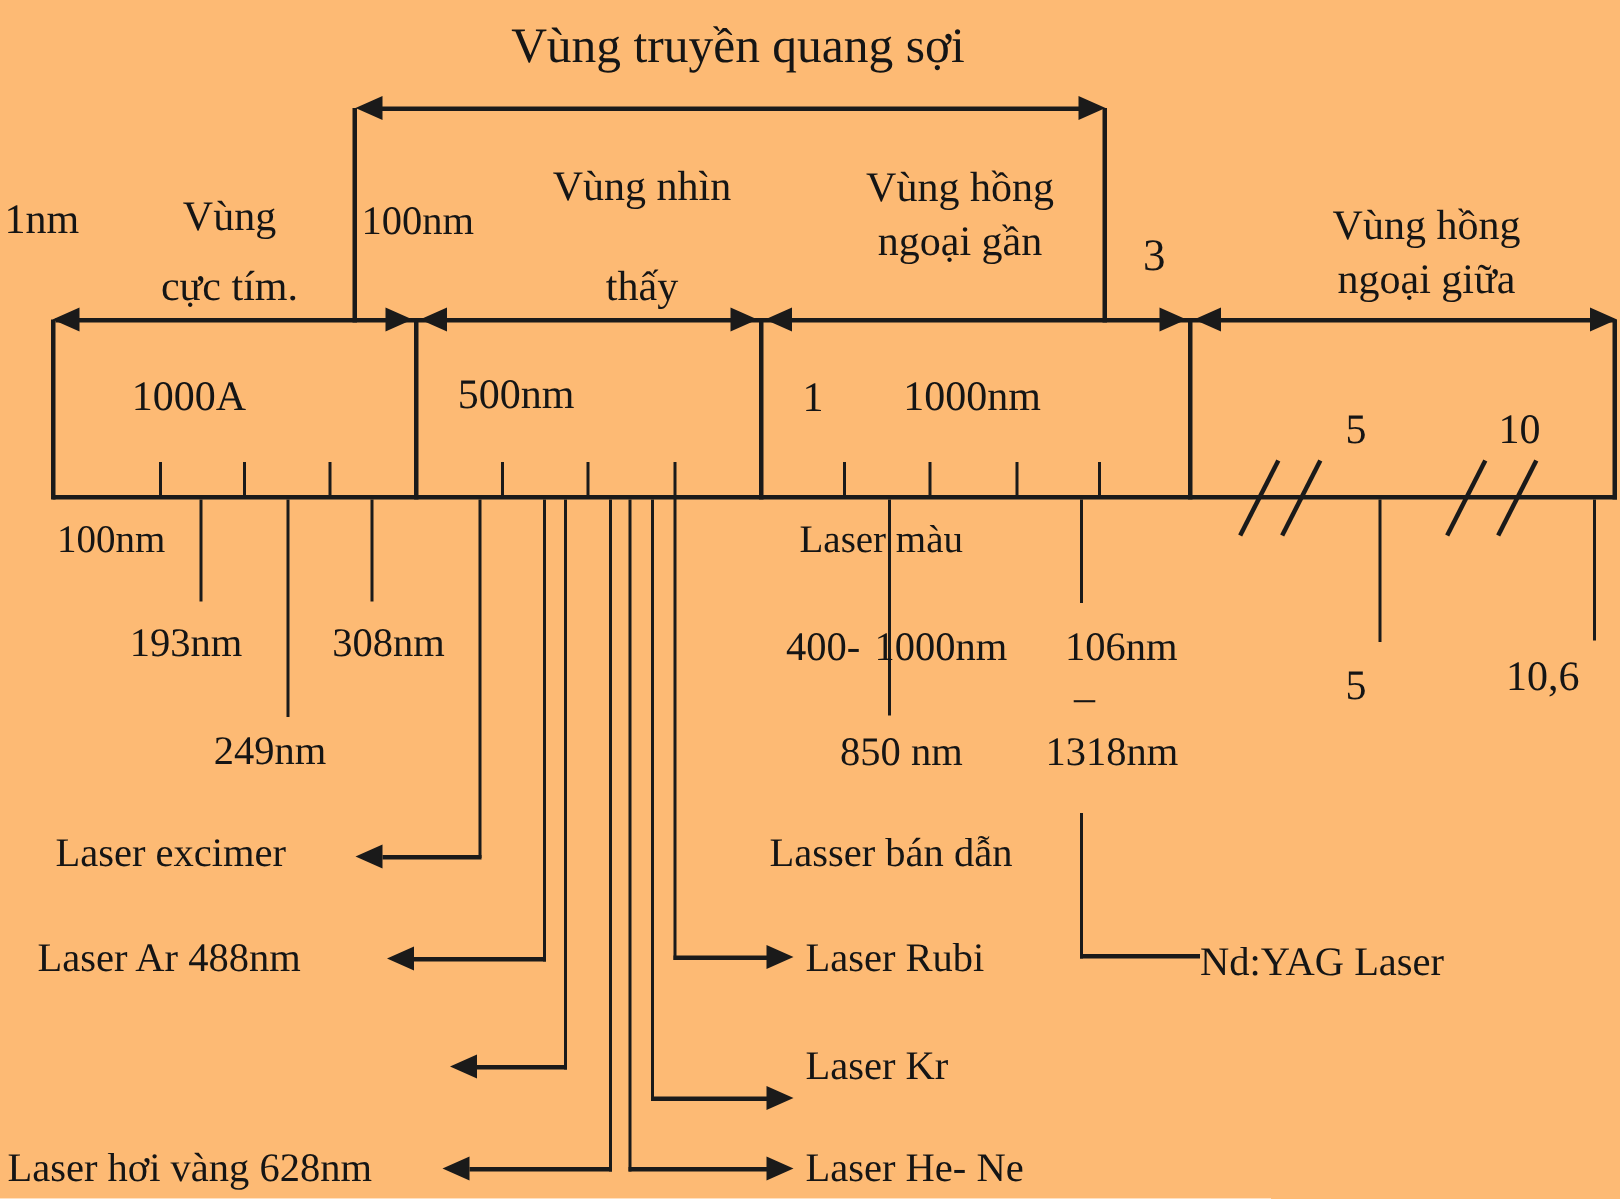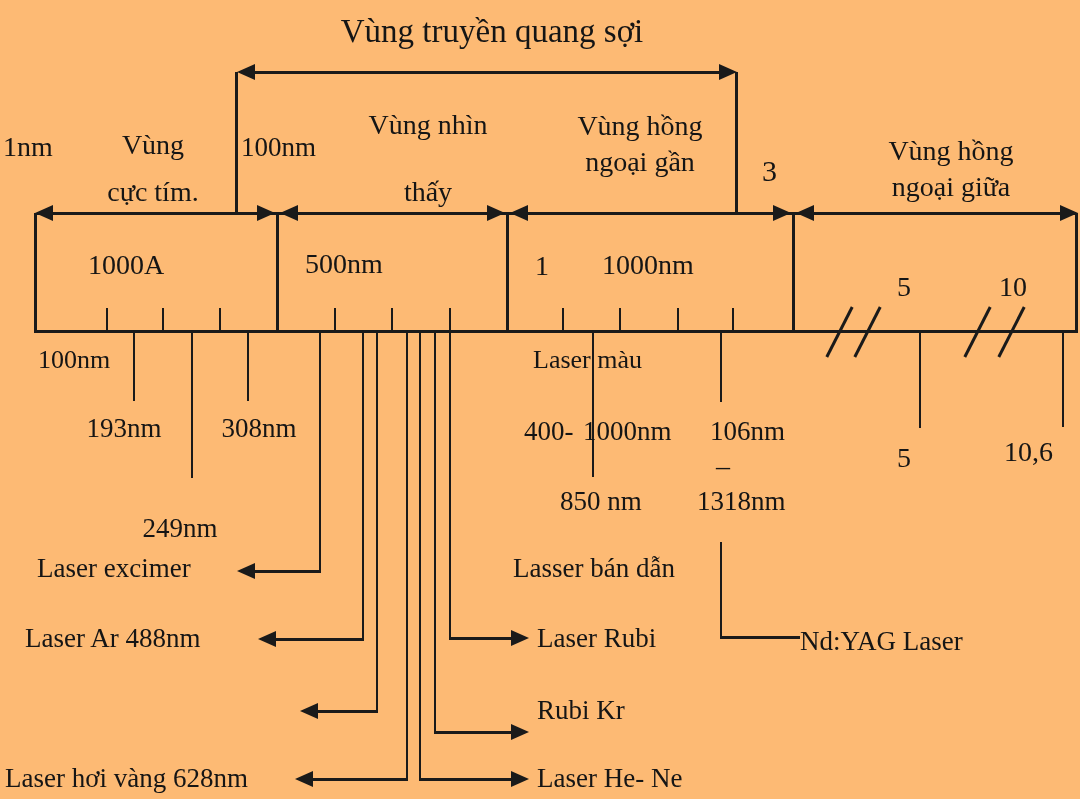--- a/index.html
+++ b/index.html
@@ -85,21 +85,21 @@
 
   <div class="slash" style="left:838px;top:304px;"></div>
   <div class="slash" style="left:866px;top:304px;"></div>
   <div class="slash" style="left:976px;top:304px;"></div>
   <div class="slash" style="left:1010px;top:304px;"></div>
 
   <div class="txt s26" style="left:38px;top:346px;">100nm</div>
   <div class="ln" style="left:133px;top:333px;width:2px;height:68px;"></div>
   <div class="txt s27 ctr" style="left:124px;top:414px;">193nm</div>
   <div class="ln" style="left:191px;top:333px;width:2px;height:145px;"></div>
-  <div class="txt s27 ctr" style="left:180px;top:514px;">249nm</div>
+  <div class="txt s27 ctr" style="left:180px;top:486px;">249nm</div>
   <div class="ln" style="left:247px;top:333px;width:2px;height:68px;"></div>
   <div class="txt s27 ctr" style="left:259px;top:414px;">308nm</div>
 
   <div class="ln" style="left:319px;top:333px;width:2px;height:239px;"></div>
   <div class="ln" style="left:362px;top:333px;width:2px;height:308px;"></div>
   <div class="ln" style="left:376px;top:333px;width:2px;height:380px;"></div>
   <div class="ln" style="left:406px;top:333px;width:2px;height:448px;"></div>
   <div class="ln" style="left:419px;top:333px;width:2px;height:448px;"></div>
   <div class="ln" style="left:434px;top:333px;width:2px;height:401px;"></div>
   <div class="ln" style="left:449px;top:308px;width:2px;height:332px;"></div>
@@ -118,21 +118,21 @@
   <div class="ln" style="left:313px;top:778px;width:95px;height:3px;"></div>
   <div class="arr w" style="left:295px;top:771px;"></div>
   <div class="txt s27" style="left:5px;top:764px;">Laser hơi vàng 628nm</div>
 
   <div class="ln" style="left:449px;top:637px;width:63px;height:3px;"></div>
   <div class="arr e" style="left:511px;top:630px;"></div>
   <div class="txt s27" style="left:537px;top:624px;">Laser Rubi</div>
 
   <div class="ln" style="left:434px;top:731px;width:78px;height:3px;"></div>
   <div class="arr e" style="left:511px;top:724px;"></div>
-  <div class="txt s27" style="left:537px;top:696px;">Rubi Kr</div>
+  <div class="txt s27" style="left:537px;top:696px;">Laser Kr</div>
 
   <div class="ln" style="left:419px;top:778px;width:93px;height:3px;"></div>
   <div class="arr e" style="left:511px;top:771px;"></div>
   <div class="txt s27" style="left:537px;top:764px;">Laser He- Ne</div>
 
   <div class="txt s27" style="left:513px;top:554px;">Lasser bán dẫn</div>
 
   <div class="ln" style="left:592px;top:333px;width:2px;height:144px;"></div>
   <div class="txt s26" style="left:533px;top:346px;">Laser màu</div>
   <div class="txt s27" style="left:524px;top:417px;">400-</div>

